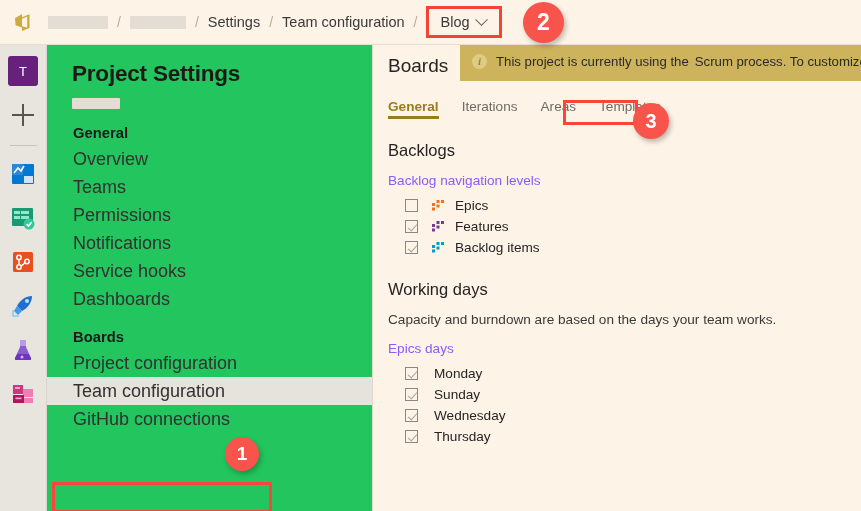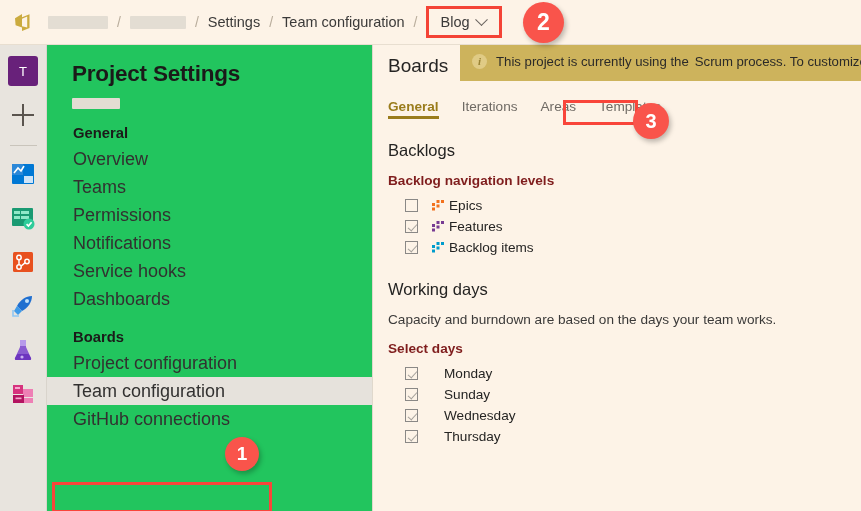--- a/index.html
+++ b/index.html
@@ -293,23 +293,22 @@
     color: #252423;
     margin-bottom: 13px;
   }
   .section-desc {
     font-size: 13.6px;
     color: #3b3a39;
     margin-bottom: 14px;
   }
   .field-label {
     font-size: 13.6px;
-    color: #7f1d1d;
+    color: #8b5cf6;
     margin-bottom: 7px;
-    font-weight: bold;
   }
   .opt-row {
     display: flex;
     align-items: center;
     height: 21px;
     padding-left: 17px;
   }
   .cbox {
     width: 13px; height: 13px;
     border: 1px solid #8a8886;
@@ -328,24 +327,24 @@
   }
   .bl-icon {
     width: 13px; height: 13px;
     margin-left: 14px;
     flex: none;
     display: block;
   }
   .opt-label {
     font-size: 13.6px;
     color: #252423;
-    margin-left: 4px;
+    margin-left: 10px;
     line-height: 15px;
   }
-  .wd-label { margin-left: 26px; }
+  .wd-label { margin-left: 16px; }
 
   .section-gap { height: 22px; }
 </style>
 </head>
 <body>
 
 <div id="topbar">
 
   <div id="logo-cell">
     <svg width="24" height="24" viewBox="0 0 24 24">
@@ -524,21 +523,21 @@
         <rect x="4.5" y="5.5" width="3" height="3" fill="#009ccc"></rect>
         <rect x="9" y="1" width="3" height="3" fill="#009ccc"></rect>
       </svg>
       <span class="opt-label">Backlog items</span>
     </div>
 
     <div class="section-gap"></div>
 
     <div class="section-title">Working days</div>
     <div class="section-desc">Capacity and burndown are based on the days your team works.</div>
-    <div class="field-label">Select days</div>
+    <div class="field-label">Epics days</div>
 
     <div class="opt-row">
       <span class="cbox checked"></span>
       <span class="opt-label wd-label">Monday</span>
     </div>
     <div class="opt-row">
       <span class="cbox checked"></span>
       <span class="opt-label wd-label">Sunday</span>
     </div>
     <div class="opt-row">

